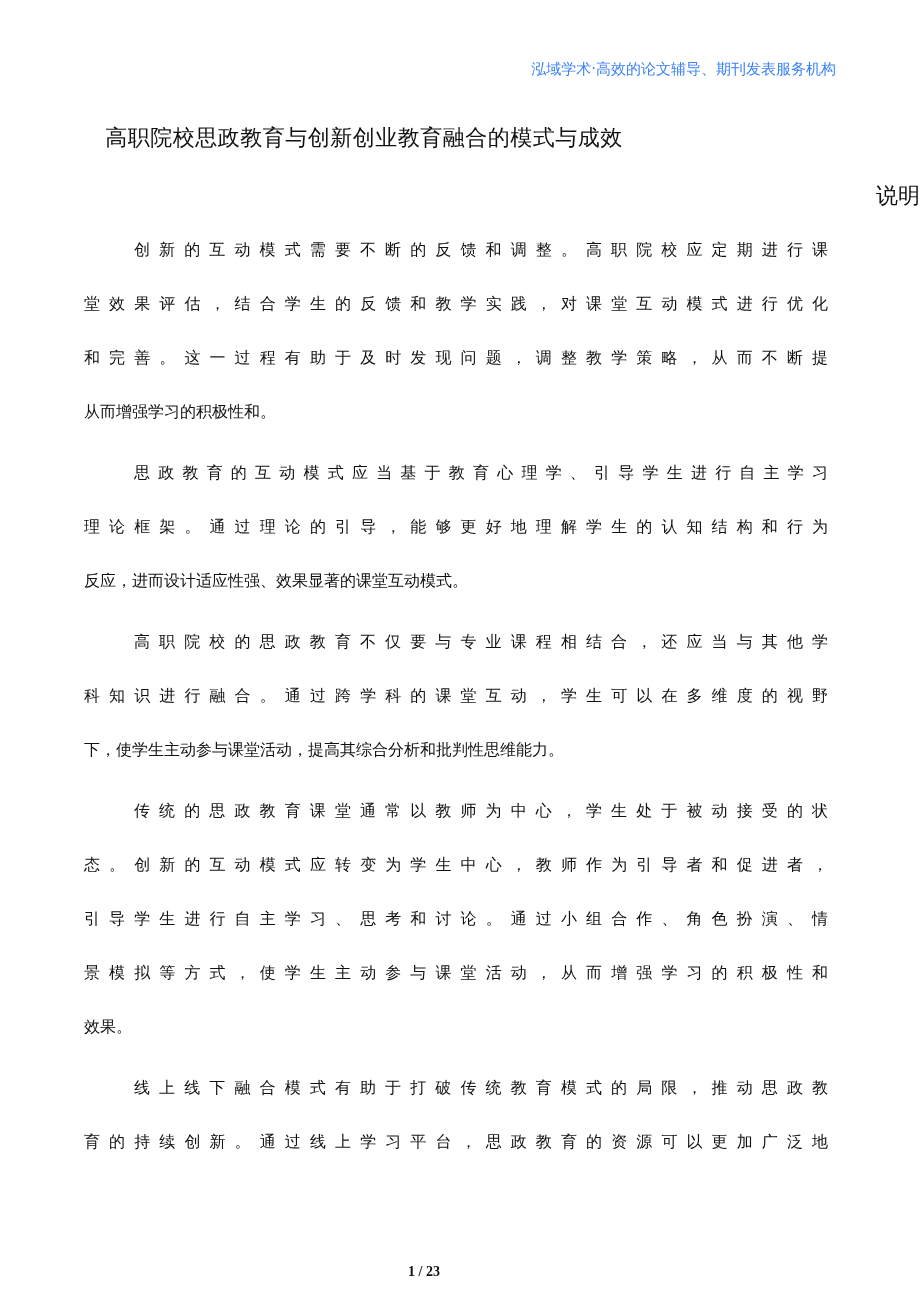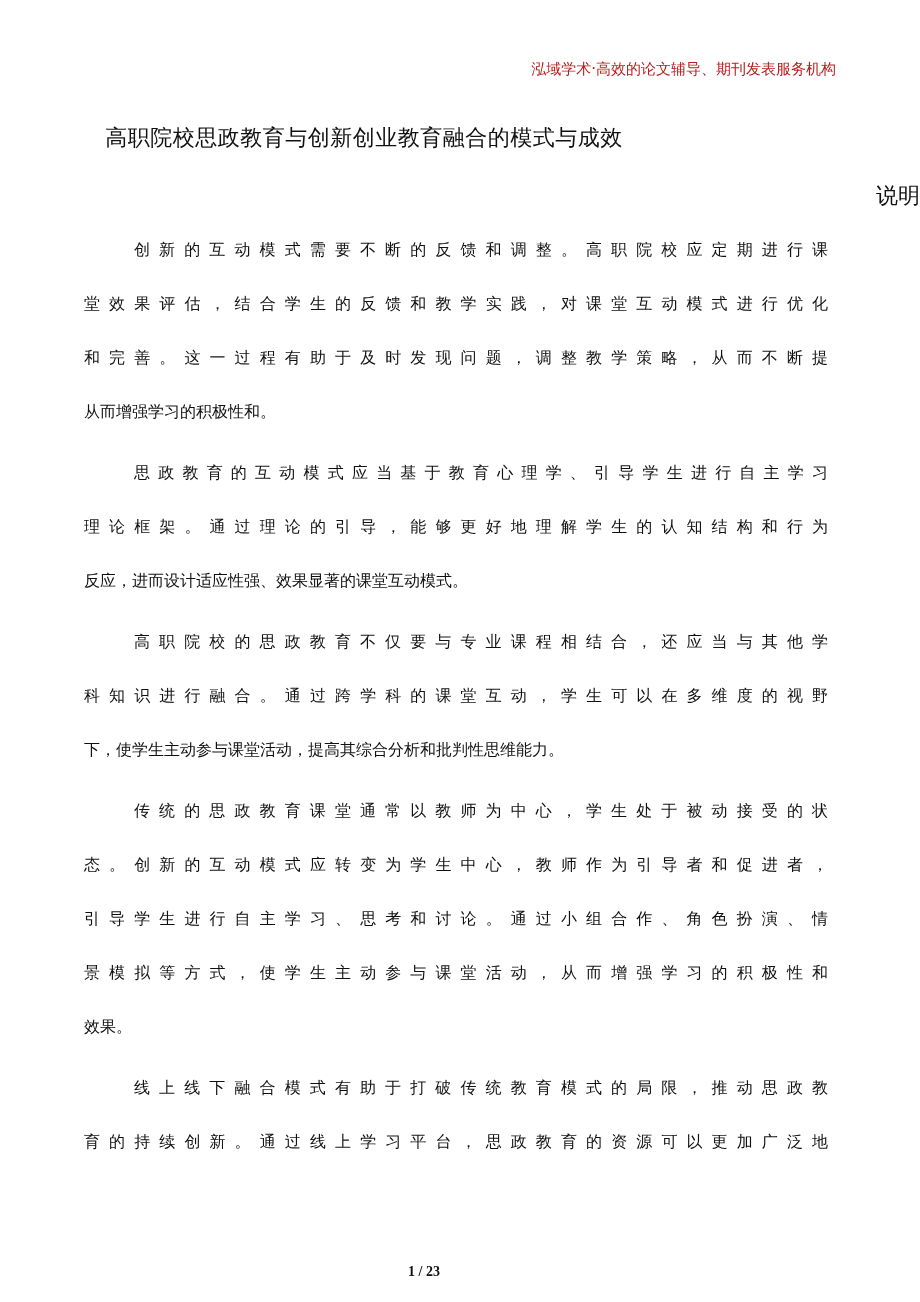--- a/index.html
+++ b/index.html
@@ -1,19 +1,19 @@
 <!DOCTYPE html>
 <html><head>
 <meta charset="utf-8">
 <style>
   html, body { margin:0; padding:0; background:#ffffff; }
   body { width:920px; height:1302px; position:relative; overflow:hidden;
          font-family:"DejaVu Sans", "Liberation Sans", sans-serif; color:#111; }
   .header { position:absolute; top:58px; right:84px; font-size:15px; line-height:22px;
-            color:#b91c1c; white-space:nowrap; }
+            color:#3b82f6; white-space:nowrap; }
   .title { position:absolute; top:122px; left:0; width:728px; text-align:center;
            font-size:22px; line-height:32px; white-space:nowrap; letter-spacing:0.5px; }
   .subtitle { position:absolute; top:180px; left:0; width:920px; text-align:right;
               font-size:22px; line-height:32px; }
   .body { position:absolute; left:84px; top:0; width:744px; }
   .line { position:absolute; left:0; width:744px; font-size:16px; line-height:32px;
           white-space:nowrap; text-align:justify; text-align-last:justify; letter-spacing:0px; }
   .line.indent { left:50px; width:694px; }
   .line.last { text-align-last:left; }
   .pagenum { position:absolute; top:1262px; left:0; width:848px; text-align:center;

